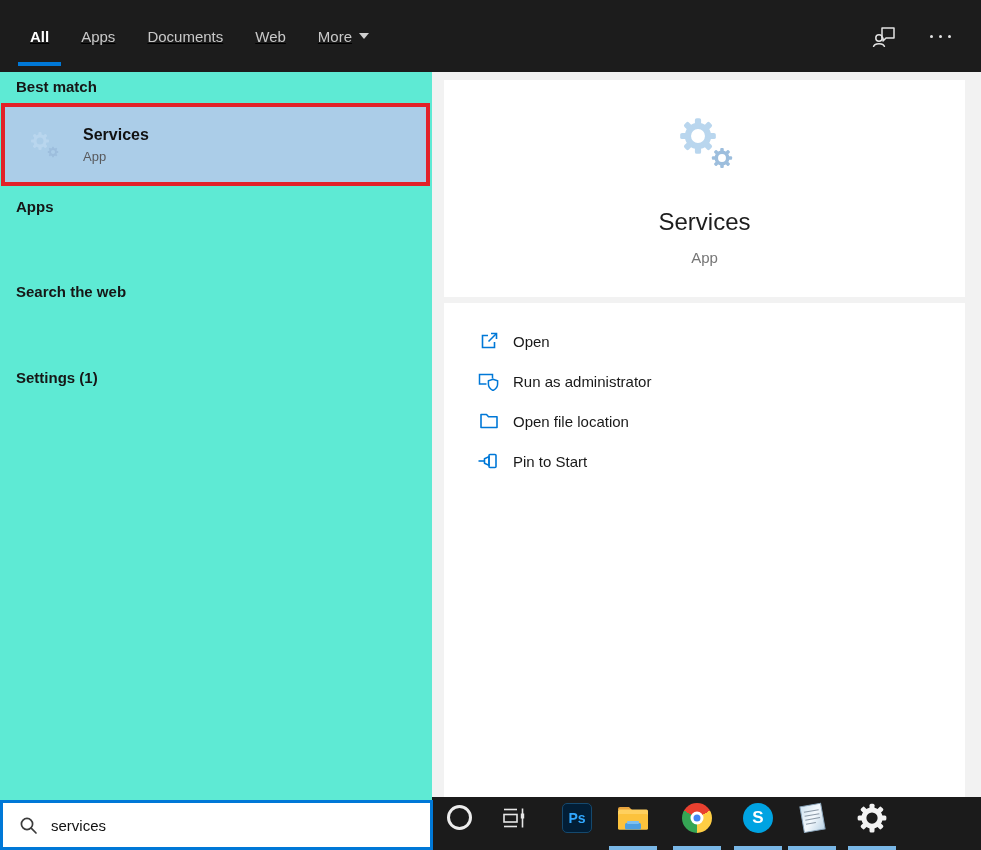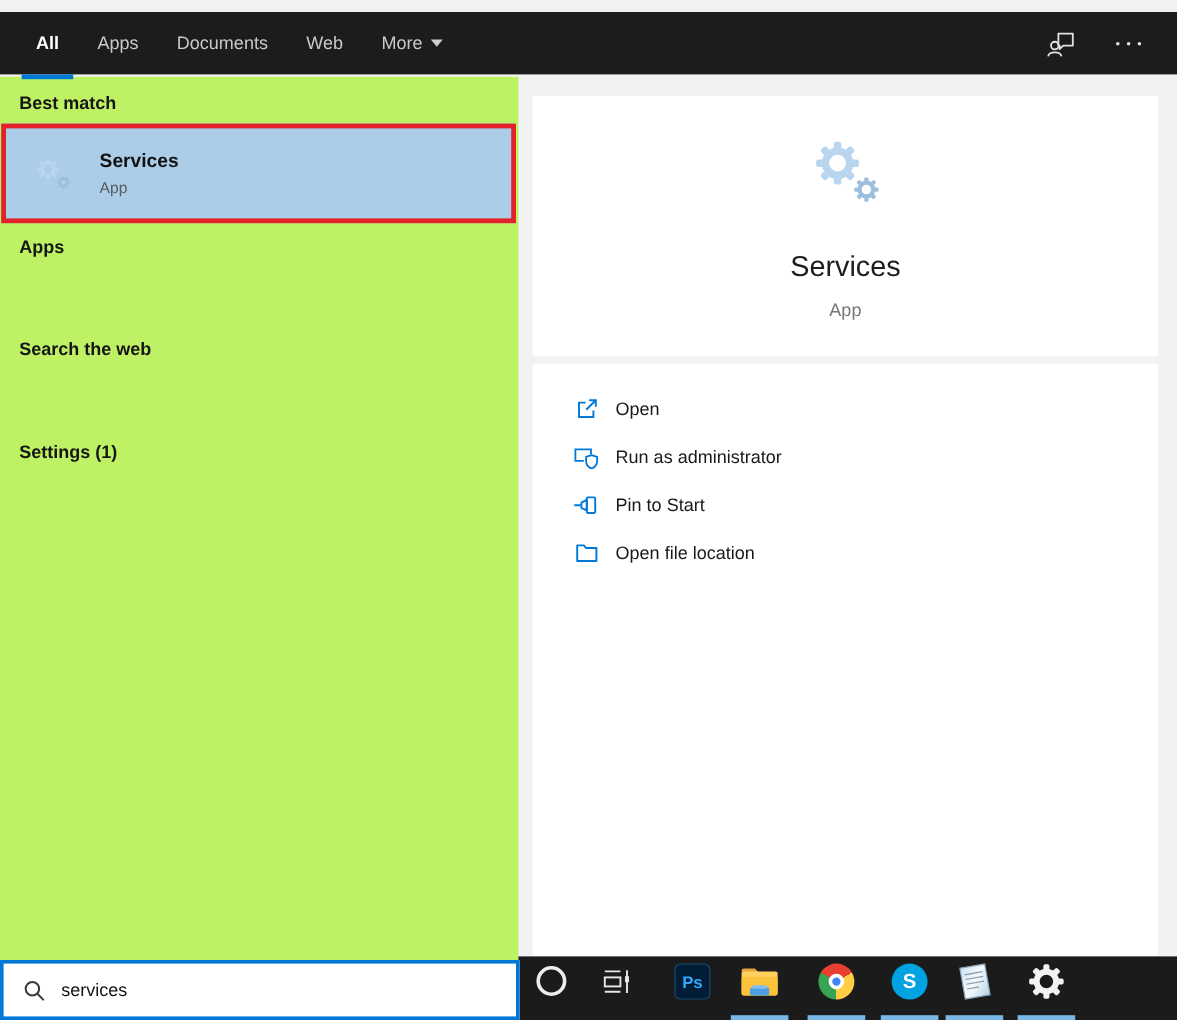--- a/index.html
+++ b/index.html
@@ -1,37 +1,37 @@
 <!DOCTYPE html>
 <html><head>
 <meta charset="utf-8">
 <style>
   * { margin:0; padding:0; box-sizing:border-box; }
   html,body { width:981px; height:850px; overflow:hidden; }
   body { font-family:"Liberation Sans", sans-serif; position:relative; background:#f1f1f1; }
 
   
-  .topbar { position:absolute; left:0; top:10px; width:981px; height:52px; background:#1c1c1c;
-            display:flex; align-items:center; padding-left:30px; gap:32px; z-index:5; }
+  .topbar { position:absolute; left:0; top:0; width:981px; height:72px; background:#1c1c1c;
+            display:flex; align-items:center; padding-left:30px; gap:32px; z-index:5;text-decoration:underline; }
   .tab { font-size:15px; color:#c9c9c9; height:64px; display:flex; align-items:center; cursor:default; position:relative; }
   .tab.active { color:#ffffff; font-weight:bold; }
   .tab.active::after { content:""; position:absolute; left:-12px; right:-12px; bottom:2px; height:4px; background:#0078d7; }
   .tab .caret { margin-left:7px; width:0; height:0; border-left:5px solid transparent; border-right:5px solid transparent; border-top:6px solid #cfcfcf; }
   .topbar-right { margin-left:auto; margin-right:28px; display:flex; align-items:center; gap:30px; }
   .dots { display:flex; gap:6px; padding:6px 2px; }
   .dots i { width:3px; height:3px; border-radius:50%; background:#e2e2e2; }
 
   
   .dotted { background-image:
       radial-gradient(rgba(60,60,80,0.08) 1px, transparent 1.3px),
       radial-gradient(rgba(60,60,80,0.08) 1px, transparent 1.3px);
       background-size:12px 12px; background-position:0 0, 6px 6px; }
 
   
-  .left-panel { position:absolute; left:0; top:64px; width:432px; height:736px; background:#bef264; z-index:2; }
+  .left-panel { position:absolute; left:0; top:64px; width:432px; height:736px; background:#5eead4; z-index:2; }
   .section-label { font-size:15px; font-weight:bold; color:#161616; margin-left:16px; }
   .lbl-best { position:absolute; top:14px; }
   .best-item { position:absolute; left:1px; top:39px; width:429px; height:83px; background:#abcde8;
                border:4px solid #e22128; display:flex; align-items:center; cursor:default; }
   .best-text { margin-left:19px; }
   .best-title { font-size:16px; font-weight:bold; color:#111; }
   .best-sub { font-size:13px; color:#58595c; margin-top:5px; }
   .best-gears { margin-left:21px; }
 
   .lbl-apps { position:absolute; top:134px; }
@@ -191,36 +191,36 @@
         <svg width="22" height="20" viewBox="0 0 22 20" fill="none" stroke="#0078d7" stroke-width="1.5">
           <path d="M14.5 7.5 V3.5 H1.5 v9.5 h7"></path>
           <path d="M15 8.2 l4.6 1.5 v3.4 c0 3.6 -2.9 5.6 -4.6 6.4 c-1.7 -0.8 -4.6 -2.8 -4.6 -6.4 v-3.4 z"></path>
         </svg>
       </span>
       <span class="a-label">Run as administrator</span>
     </div>
 
     <div class="action-row">
       <span class="a-icon">
+        <svg width="20" height="20" viewBox="0 0 20 20" fill="none" stroke="#0078d7" stroke-width="1.6" stroke-linejoin="round">
+          <path d="M2 16.5 V3.5 h5.5 l2 2.2 H18 v10.8 z"></path>
+        </svg>
+      </span>
+      <span class="a-label">Open file location</span>
+    </div>
+
+    <div class="action-row">
+      <span class="a-icon">
         <svg width="22" height="20" viewBox="0 0 22 20" fill="none" stroke="#0078d7" stroke-width="1.6" stroke-linejoin="round">
           <line x1="0.5" y1="10" x2="6" y2="10"></line>
           <path d="M6.5 7.8 l4.5 -2.2 v8.8 l-4.5 -2.2 z"></path>
           <rect x="11" y="3.5" width="7" height="13" rx="1"></rect>
         </svg>
       </span>
       <span class="a-label">Pin to Start</span>
-    </div>
-
-    <div class="action-row">
-      <span class="a-icon">
-        <svg width="20" height="20" viewBox="0 0 20 20" fill="none" stroke="#0078d7" stroke-width="1.6" stroke-linejoin="round">
-          <path d="M2 16.5 V3.5 h5.5 l2 2.2 H18 v10.8 z"></path>
-        </svg>
-      </span>
-      <span class="a-label">Open file location</span>
     </div>
 
 
   </div>
 </div>
 
 <div class="taskbar">
   <div class="tb-btn" style="left:3px">
       <div class="cortana-ring"></div>
     </div>

